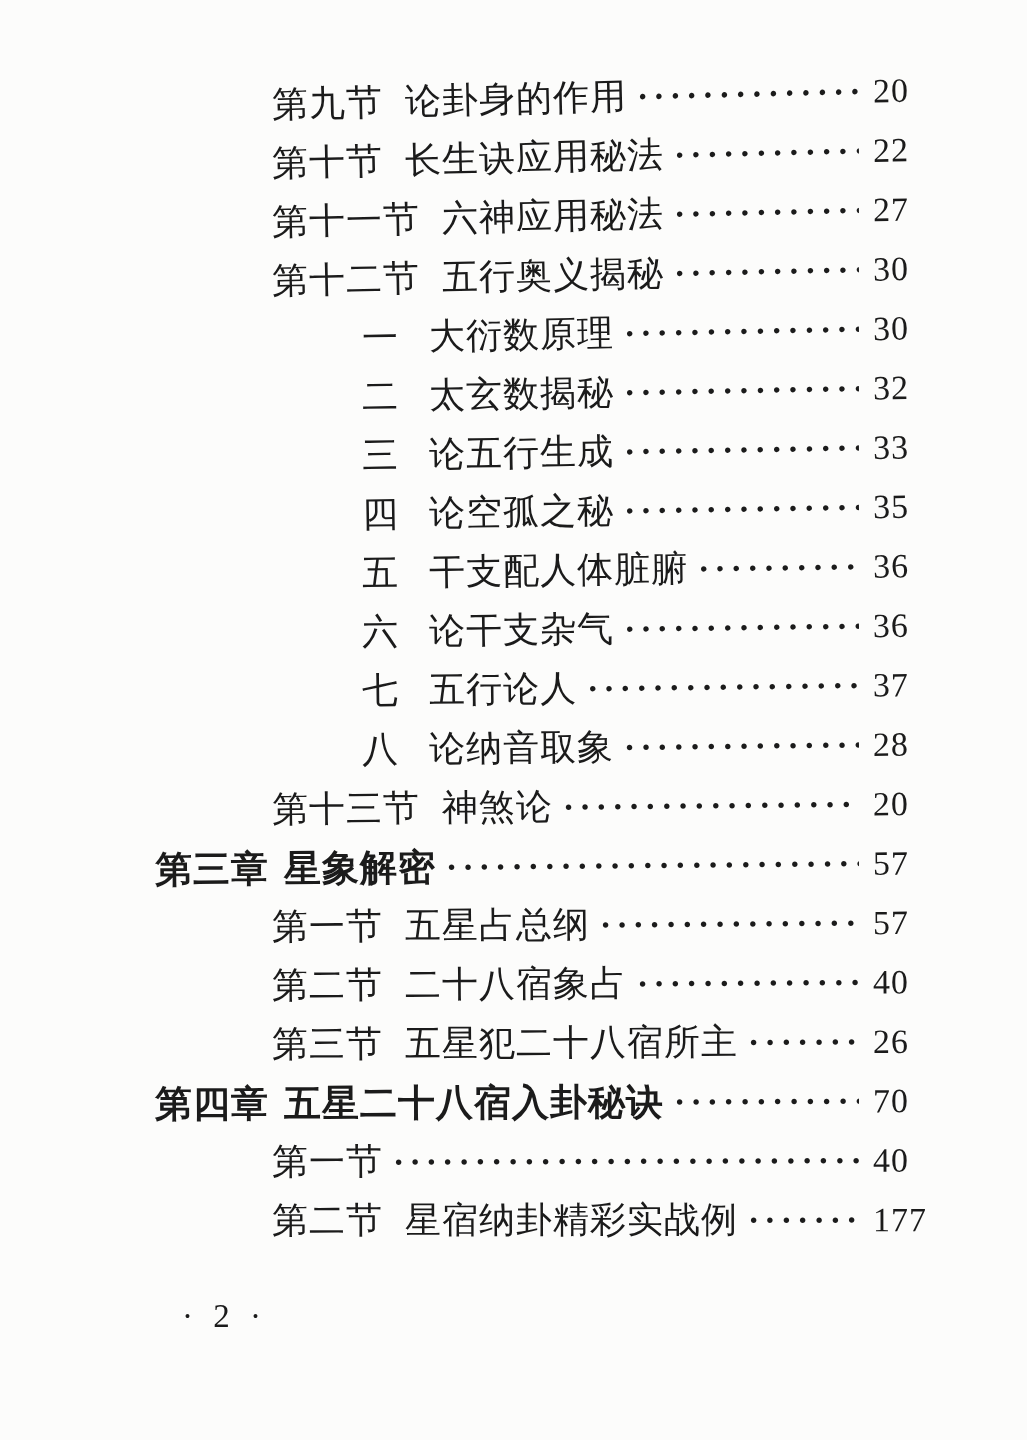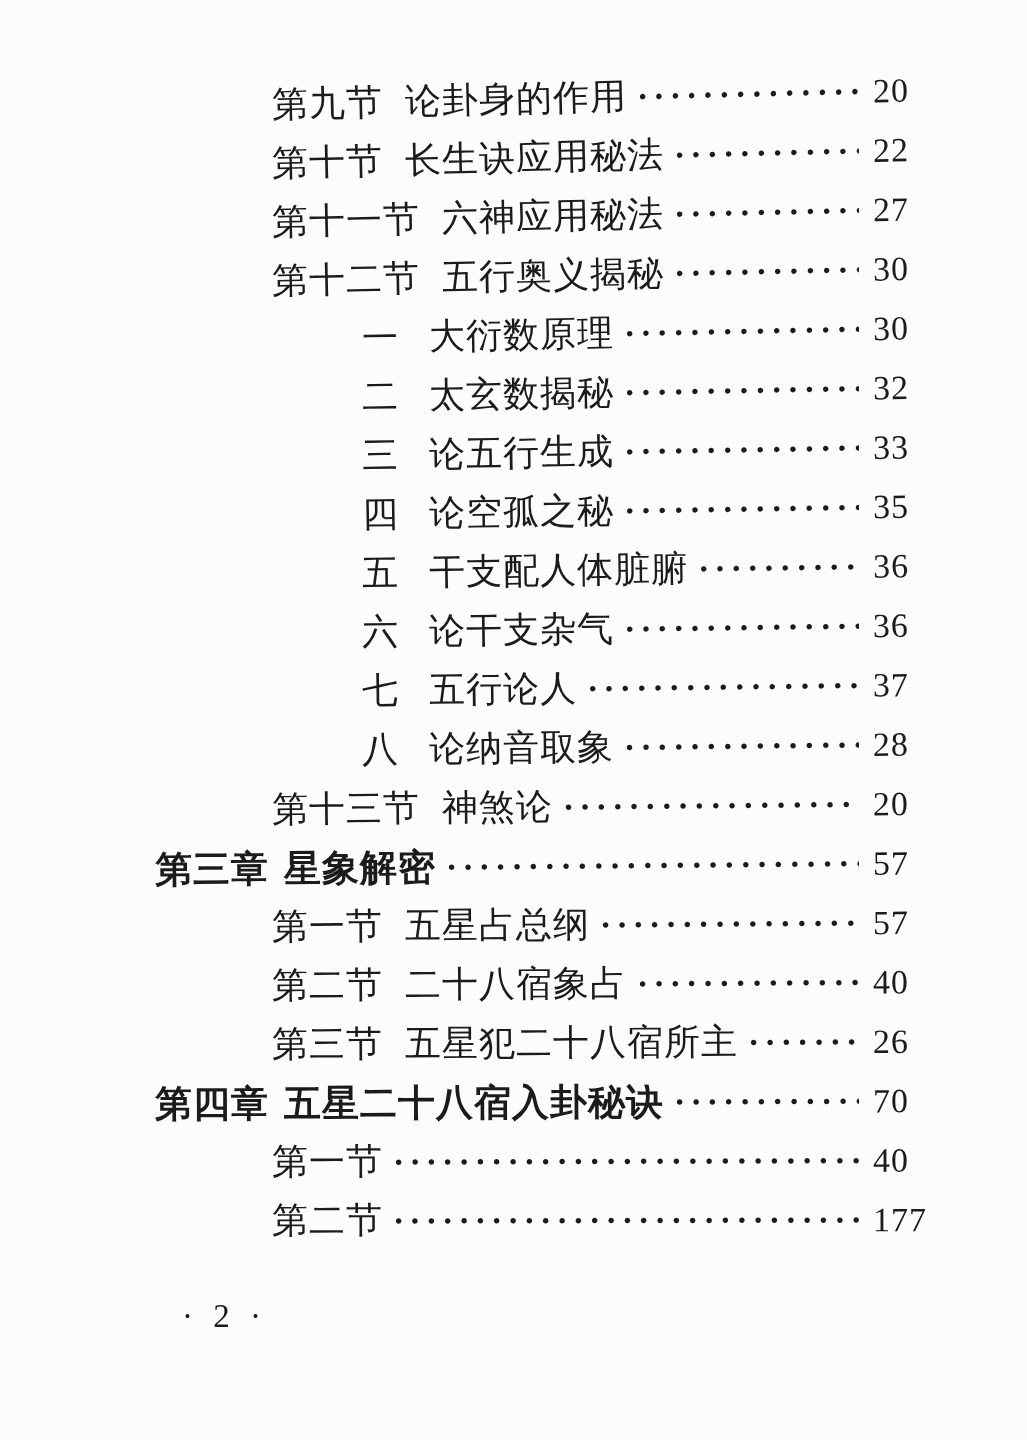--- a/index.html
+++ b/index.html
@@ -188,20 +188,21 @@
     <span class="leader">······································································</span>
     <span class="pagenum">70</span>
   </div>
       <div class="row section" style="transform: rotate(-0.18deg);">
     <span class="num">第一节</span>
     <span class="leader">······································································</span>
     <span class="pagenum">40</span>
   </div>
       <div class="row section" style="transform: rotate(-0.11deg);">
     <span class="num">第二节</span>
+    <span class="title">星宿纳卦精彩实战例</span>
     <span class="leader">······································································</span>
     <span class="pagenum">177</span>
   </div>
     </div>
   <div class="footer">
     <span>· 2 ·</span>
   </div>
 </div>
 
 </body></html>

